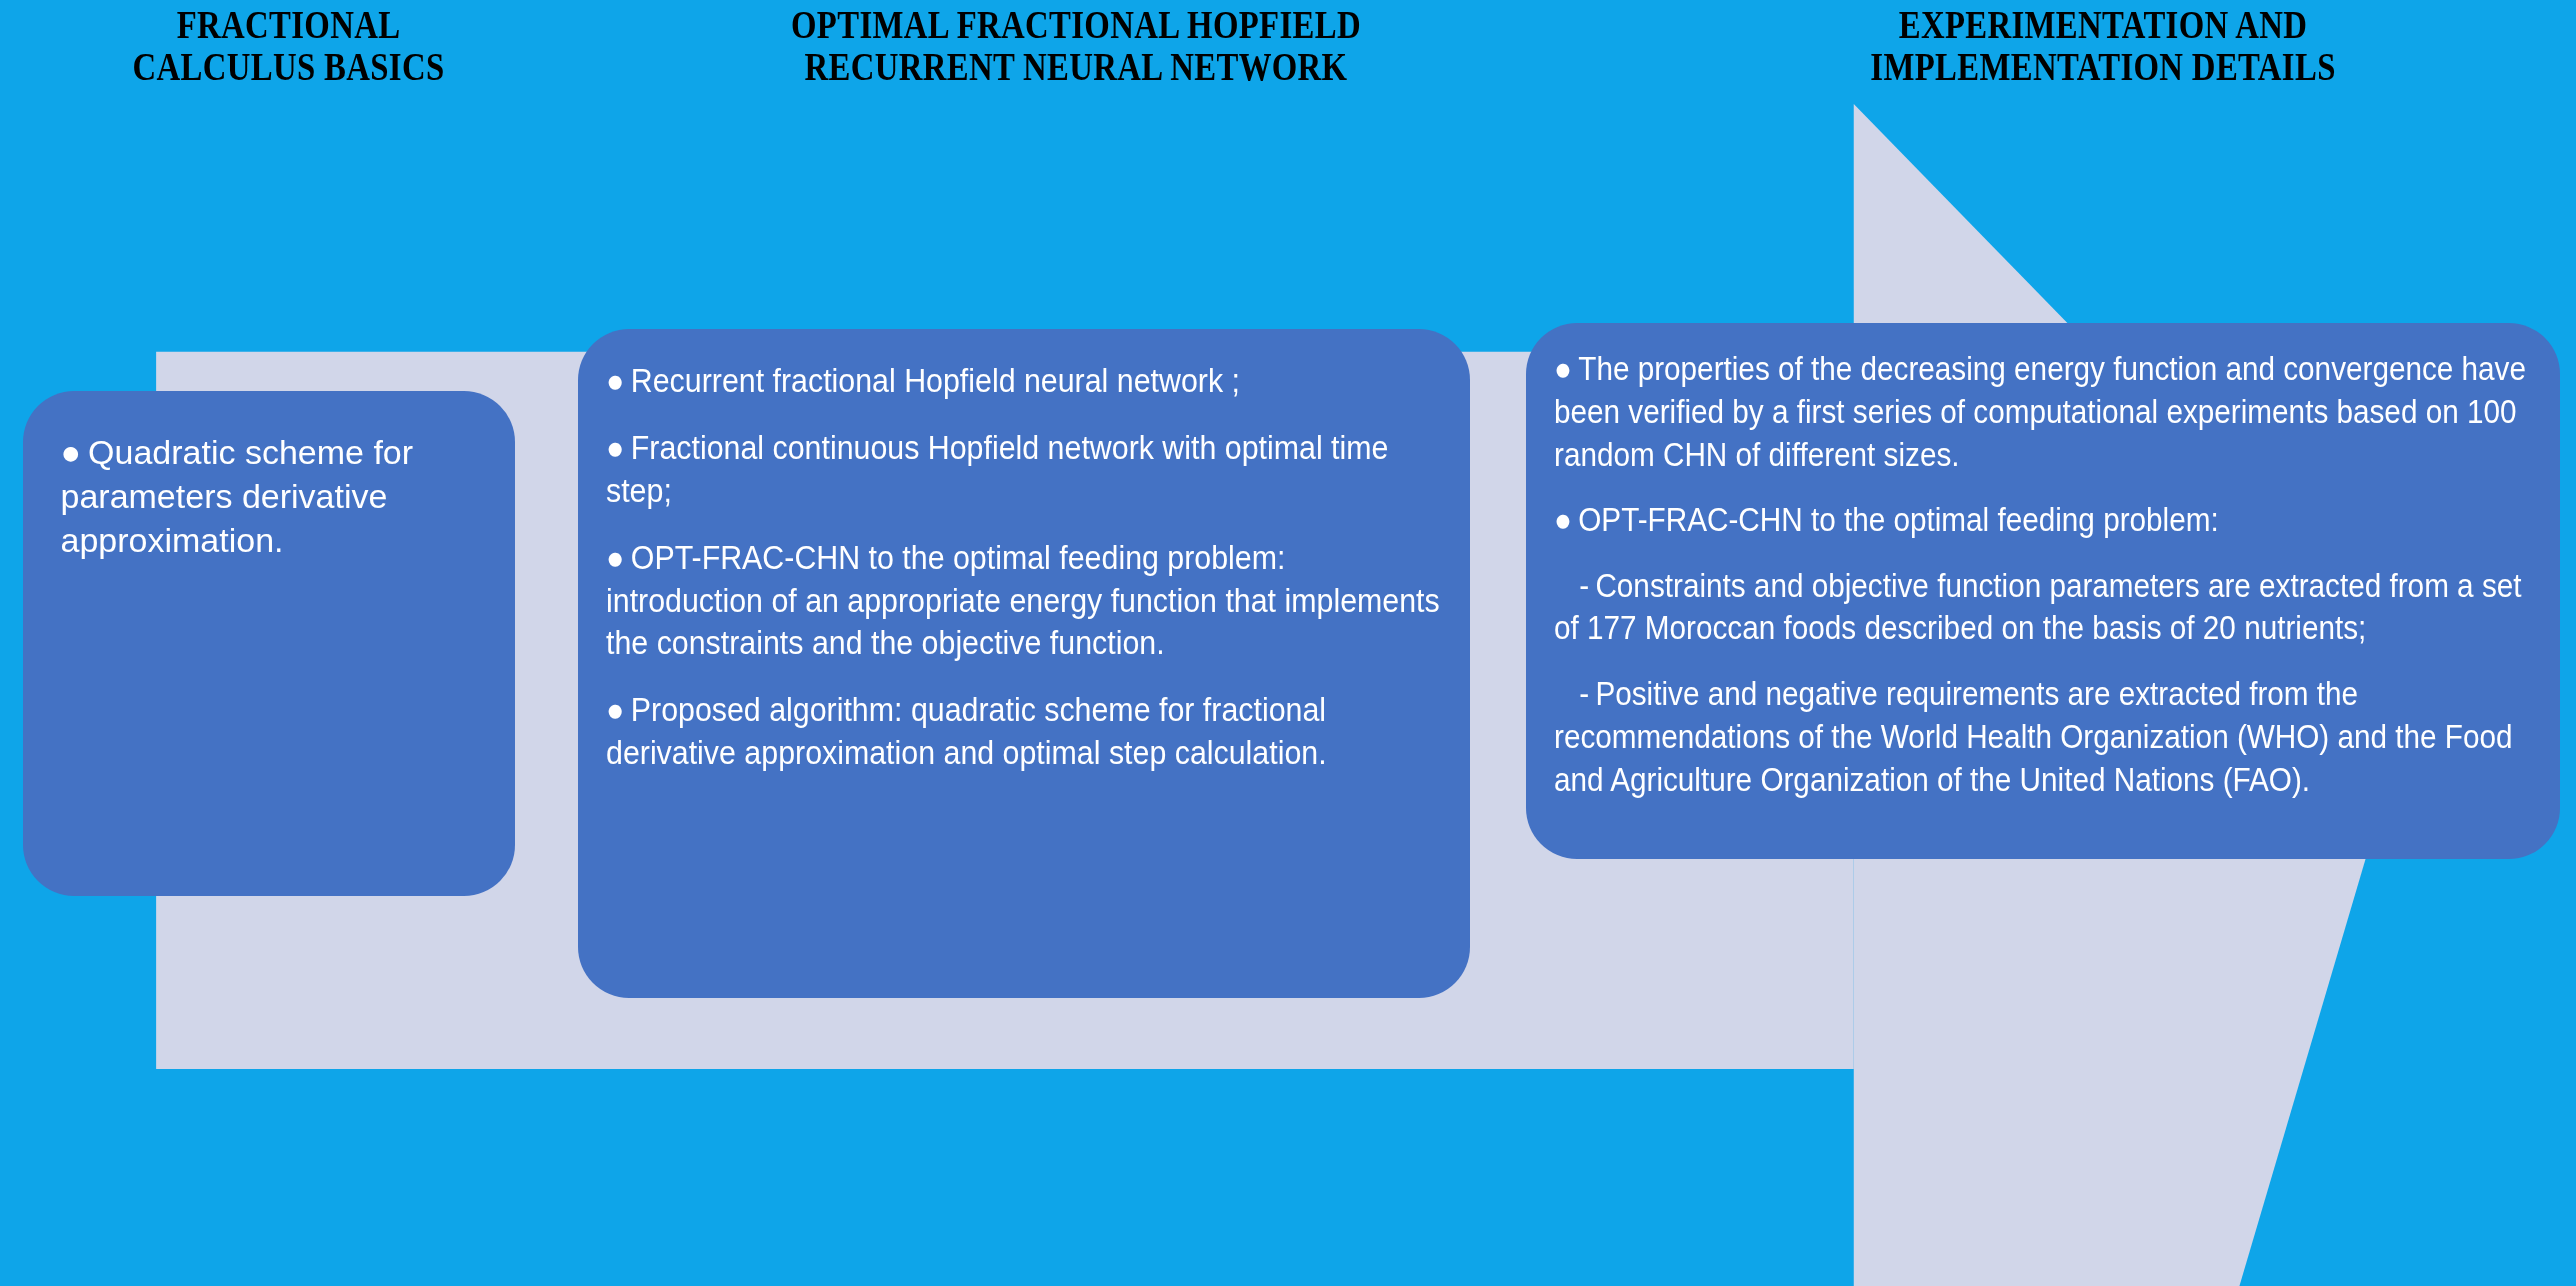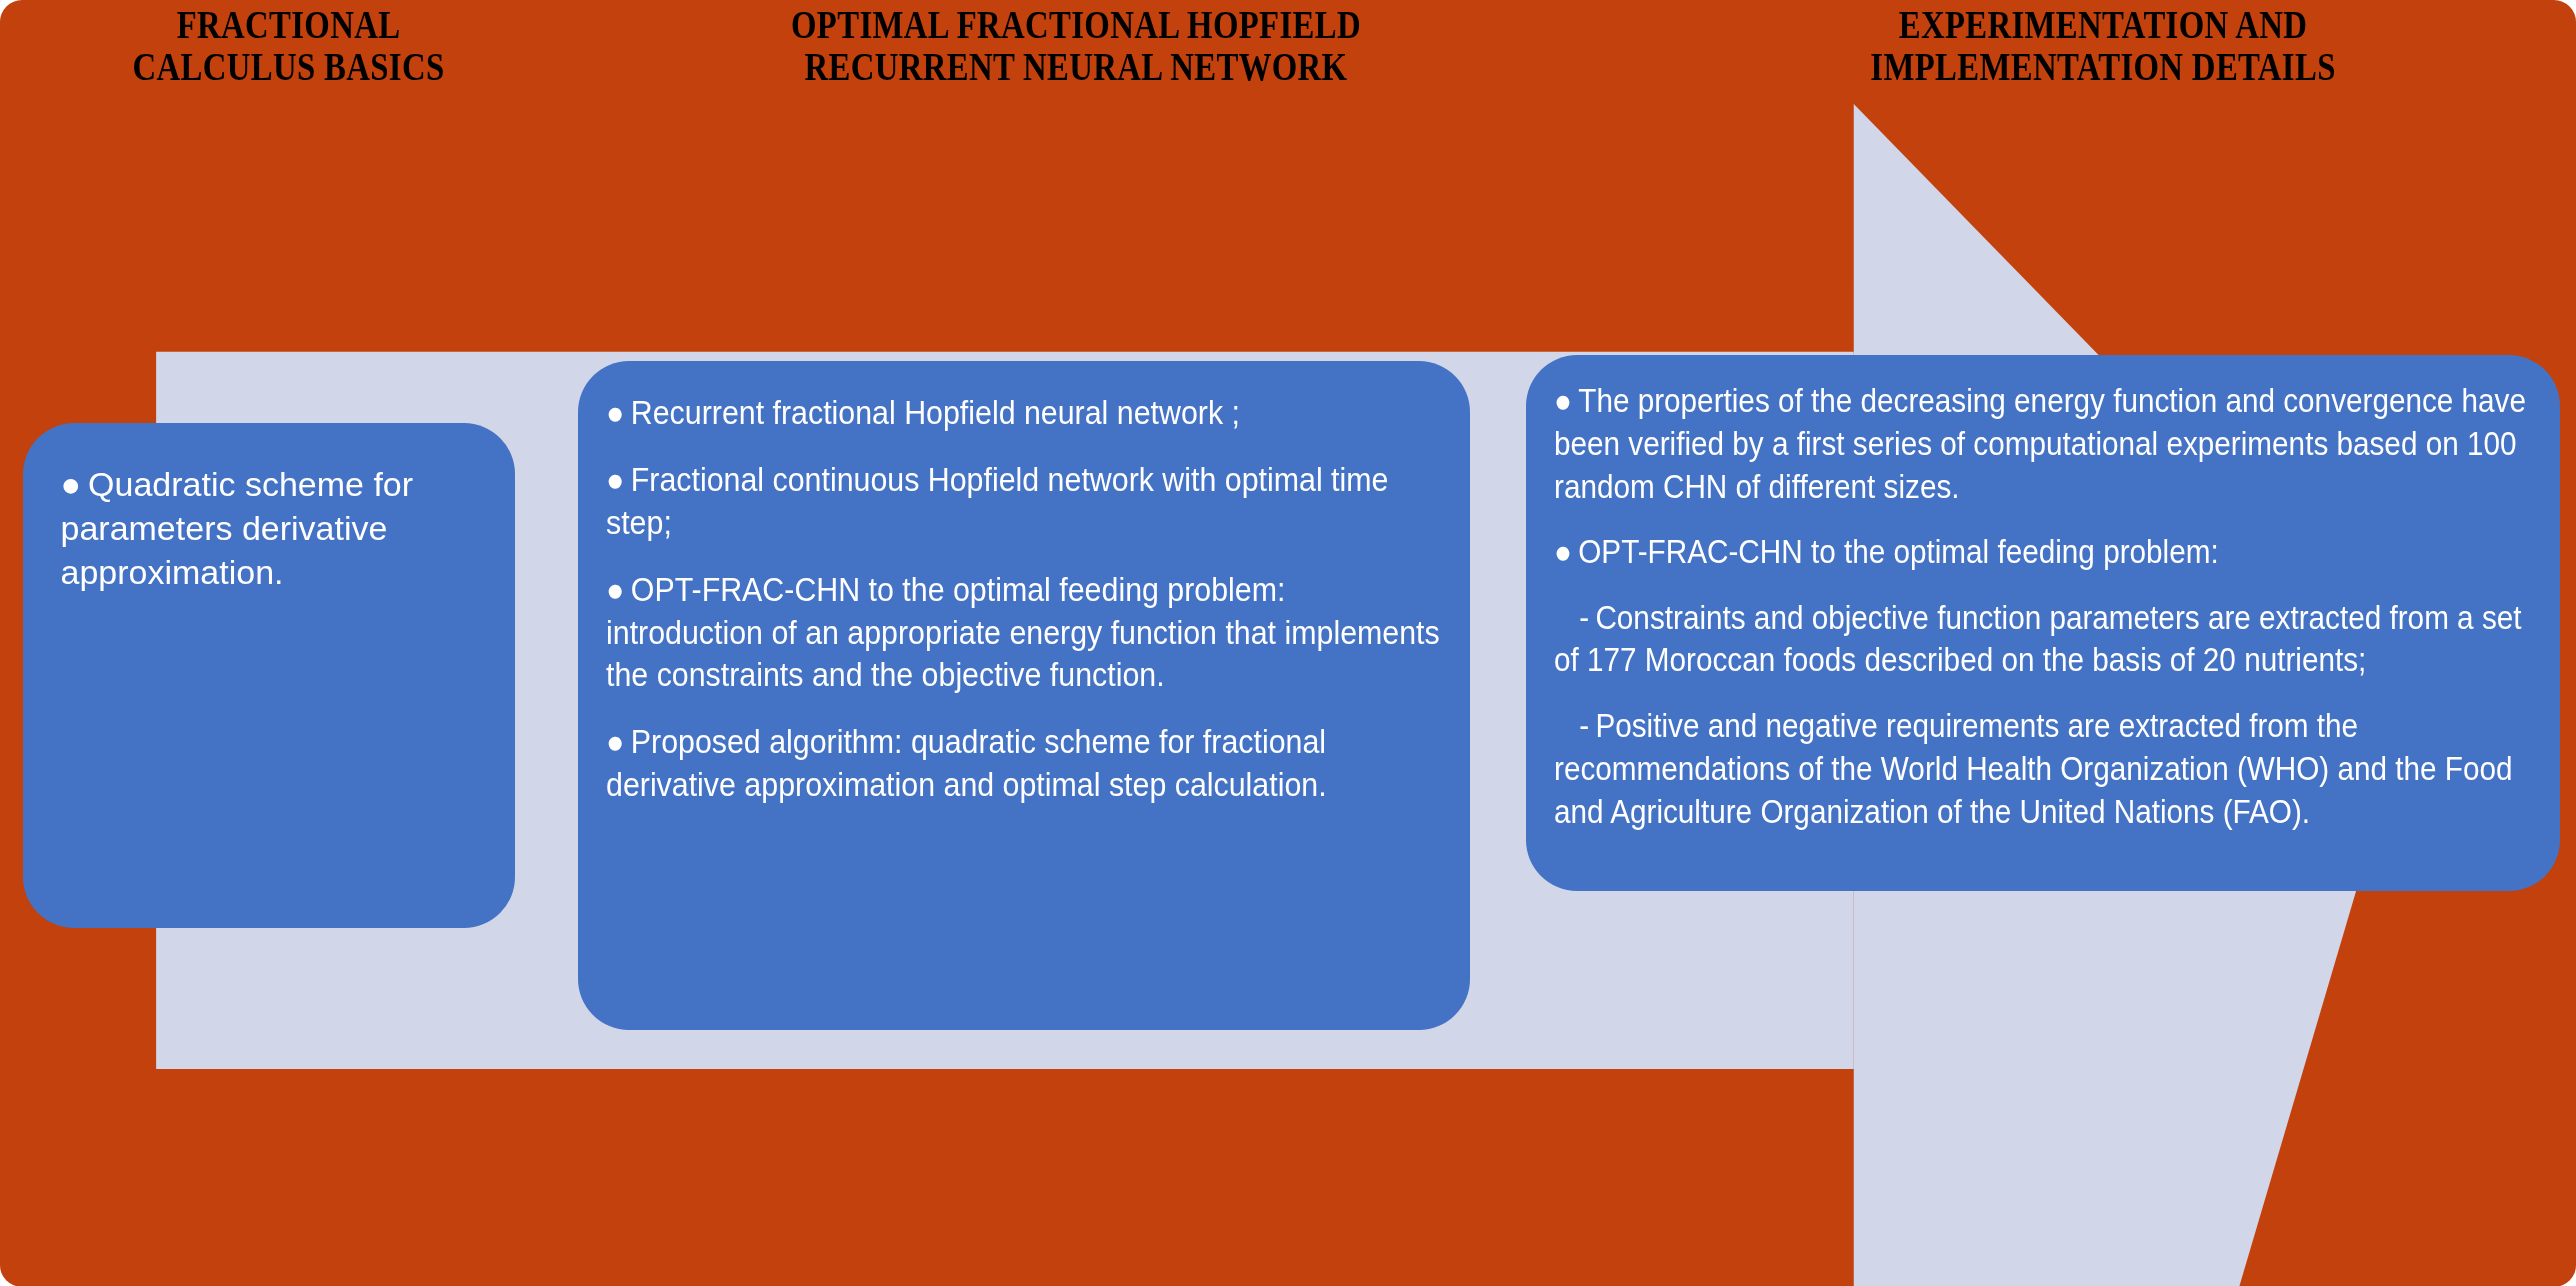--- a/index.html
+++ b/index.html
@@ -28,21 +28,20 @@
   #heading-2{left:619px;top:4.2px;  width:914px;transform-origin:50% 0;}
   #heading-3{left:1639px;top:4.2px; width:928px;transform-origin:50% 0;}
 
   
   .card{
     position:absolute;
     background:#4472C4;
     border-radius:51px;
     box-sizing:border-box;
     color:#ffffff;
-    margin-top:32px;
   }
   #card-1{left:22.5px;   top:391px; width:492px;  height:505px;  padding:39px 38px;}
   #card-2{left:578px;  top:329px; width:892px; height:669px;  padding:31px 28px;}
   #card-3{left:1526px; top:323px; width:1034px; height:536px;  padding:25px 28px;}
 
   .bullets{margin:0;padding:0;list-style:none;}
   .bullet-line{
     color:#ffffff;
     margin:0 0 17px 0;
     font-family:"Liberation Sans","DejaVu Sans",sans-serif;
@@ -57,21 +56,21 @@
   
   #card-1 .bullet-line{font-size:34px;line-height:1.30;margin-bottom:27px;}
   
   #card-2 .bullet-line{font-size:33px;line-height:1.30;margin-bottom:24px;transform:scaleX(0.92);width:108.7%;}
   
   #card-3 .bullet-line{font-size:33px;line-height:1.30;margin-bottom:22.5px;transform:scaleX(0.90);width:111.1%;}
 </style>
 </head>
 <body>
 
-<div id="stage" style="background: #c2410c; border-radius: 22px;">
+<div id="stage" style="background: #0ea5e9;">
 
   <svg class="arrow-svg" viewBox="0 0 3663 1830" preserveAspectRatio="none">
     <polygon points="222,500 2636,500 2636,1520 222,1520" fill="#D1D6E9"></polygon>
     <polygon points="2636,148 3438,970 3184,1830 2636,1830" fill="#D1D6E9"></polygon>
   </svg>
 
   <div class="heading" id="heading-1">FRACTIONAL
 CALCULUS BASICS</div>
   <div class="heading" id="heading-2">OPTIMAL  FRACTIONAL  HOPFIELD
 RECURRENT NEURAL NETWORK</div>

